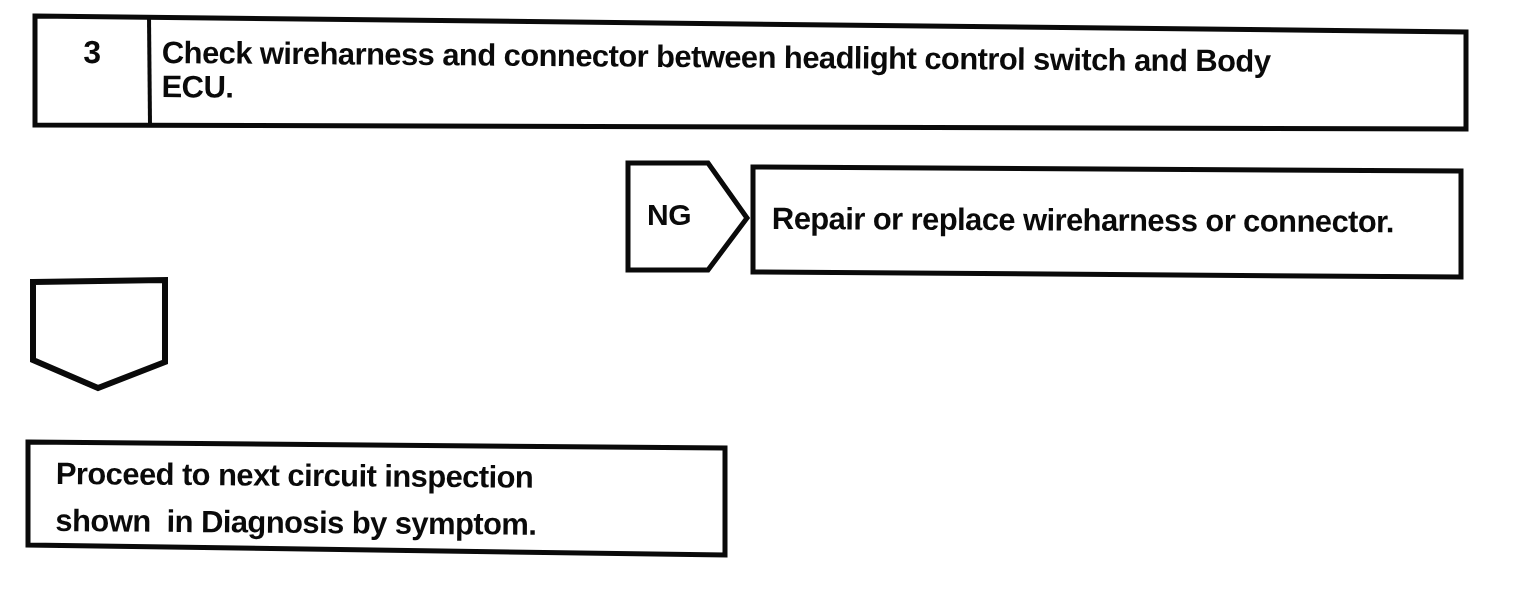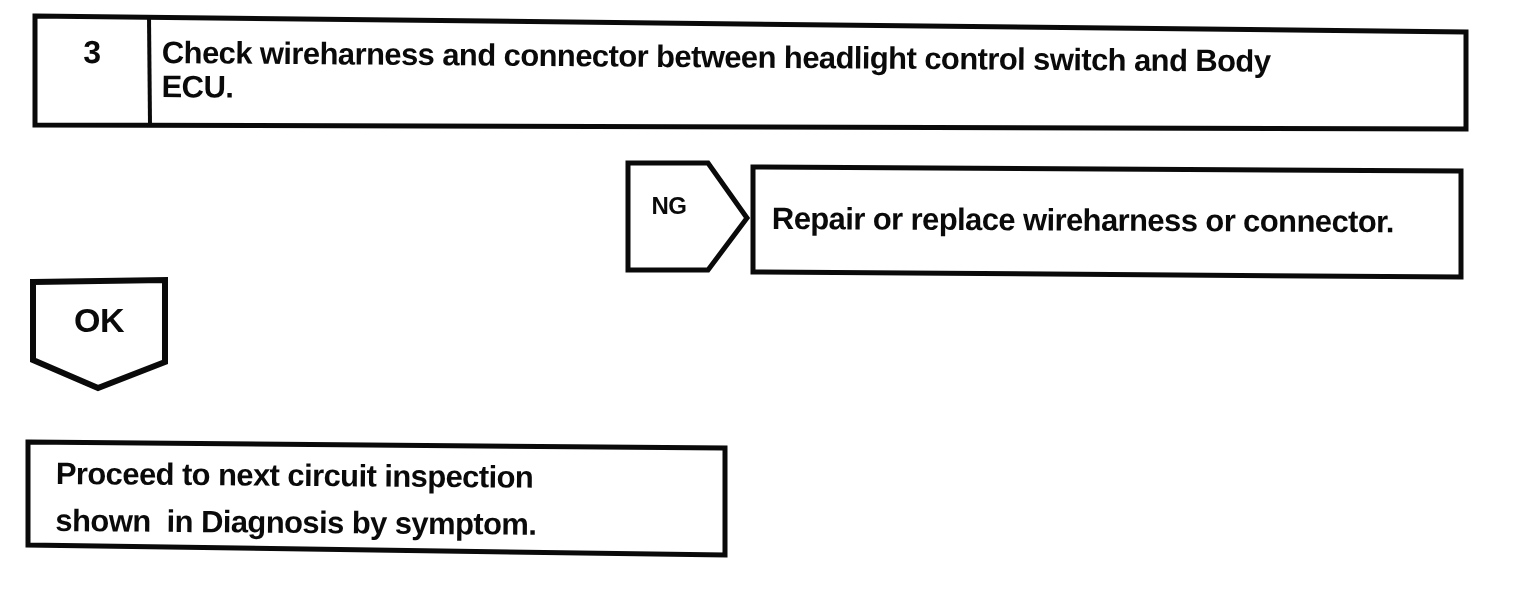--- a/index.html
+++ b/index.html
@@ -48,24 +48,24 @@
     top: 36px;
     width: 1290px;
     font-size: 31px;
     line-height: 34px;
     white-space: nowrap;
     transform: rotate(0.45deg);
     transform-origin: left top;
   }
   .ng-label {
     left: 628px;
-    top: 189px;
+    top: 198px;
     width: 82px;
     text-align: center;
-    font-size: 24px;
+    font-size: 30px;
     line-height: 33px;
   }
   .ng-action {
     left: 772px;
     top: 202px;
     width: 680px;
     font-size: 31px;
     line-height: 34px;
     white-space: nowrap;
     transform: rotate(0.3deg);
@@ -115,20 +115,19 @@
 
   <div class="txt step-instruction">
     <div class="line">Check wireharness and connector between headlight control switch and Body</div>
     <div class="line">ECU.</div>
   </div>
 
   <div class="txt ng-label">NG</div>
 
   <div class="txt ng-action">Repair or replace wireharness or connector.</div>
 
-  <div class="txt ok-label">OK</div>
 
   <div class="txt ok-result">
     <div class="line">Proceed to next circuit inspection</div>
     <div class="line">shown  in Diagnosis by symptom.</div>
   </div>
 
 </div>
 
 </body></html>

